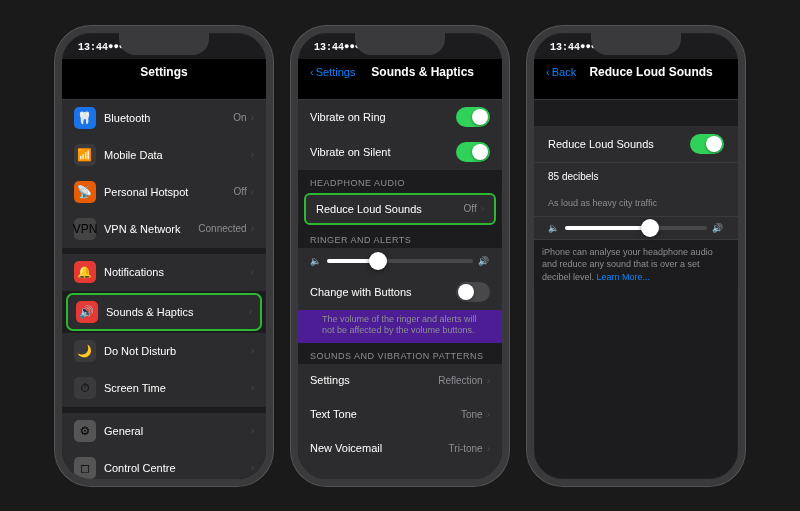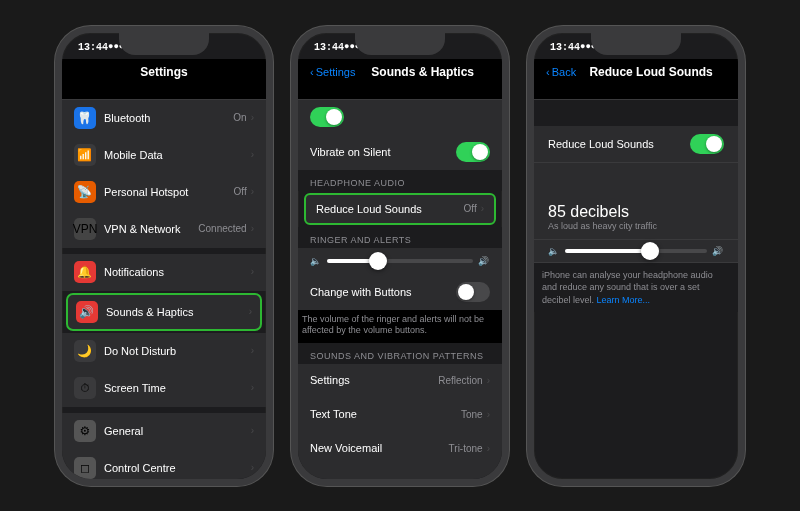--- a/index.html
+++ b/index.html
@@ -200,22 +200,22 @@
       top: 50%;
       transform: translateY(-50%);
       box-shadow: 0 1px 4px rgba(0,0,0,0.5);
     }
 
     .vol-icon { font-size: 9px; color: #8e8e93; }
 
     .small-text {
       font-size: 9px;
       color: #8e8e93;
-      padding: 4px 4px 6px;
-      background: #000000;
+      padding: 4px 24px 6px;
+      background: #4c1d95;
       line-height: 1.3;
     }
 
     
     .rls-section-header {
       padding: 20px 14px 6px;
       font-size: 9px;
       color: #8e8e93;
       text-transform: uppercase;
       letter-spacing: 0.5px;
@@ -236,30 +236,29 @@
       color: #fff;
     }
 
     .rls-db-section {
       background: #2c2c2e;
       padding: 8px 14px;
       border-bottom: 1px solid #3a3a3c;
     }
 
     .rls-db-label {
-      font-size: 16px;
+      font-size: 10px;
       color: #fff;
       font-weight: 400;
-      margin-top: 32px;
     }
 
     .rls-db-sub {
       font-size: 9px;
       color: #8e8e93;
-      margin-top: 0;
+      margin-top: 16px;
     }
 
     .rls-slider-row {
       display: flex;
       align-items: center;
       padding: 6px 14px;
       background: #2c2c2e;
       gap: 6px;
       border-bottom: 1px solid #3a3a3c;
     }
@@ -366,20 +365,21 @@
   <div class="screen-content">
     <div class="nav-bar">
       <div class="nav-back">
         <span>‹</span>
         <span>Settings</span>
       </div>
       <div class="nav-title">Sounds &amp; Haptics</div>
     </div>
 
     <div class="settings-item">
+      <span class="item-label">Vibrate on Ring</span>
       <div class="toggle on">
         <div class="toggle-knob"></div>
       </div>
     </div>
     <div class="settings-item">
       <span class="item-label">Vibrate on Silent</span>
       <div class="toggle on">
         <div class="toggle-knob"></div>
       </div>
     </div>

